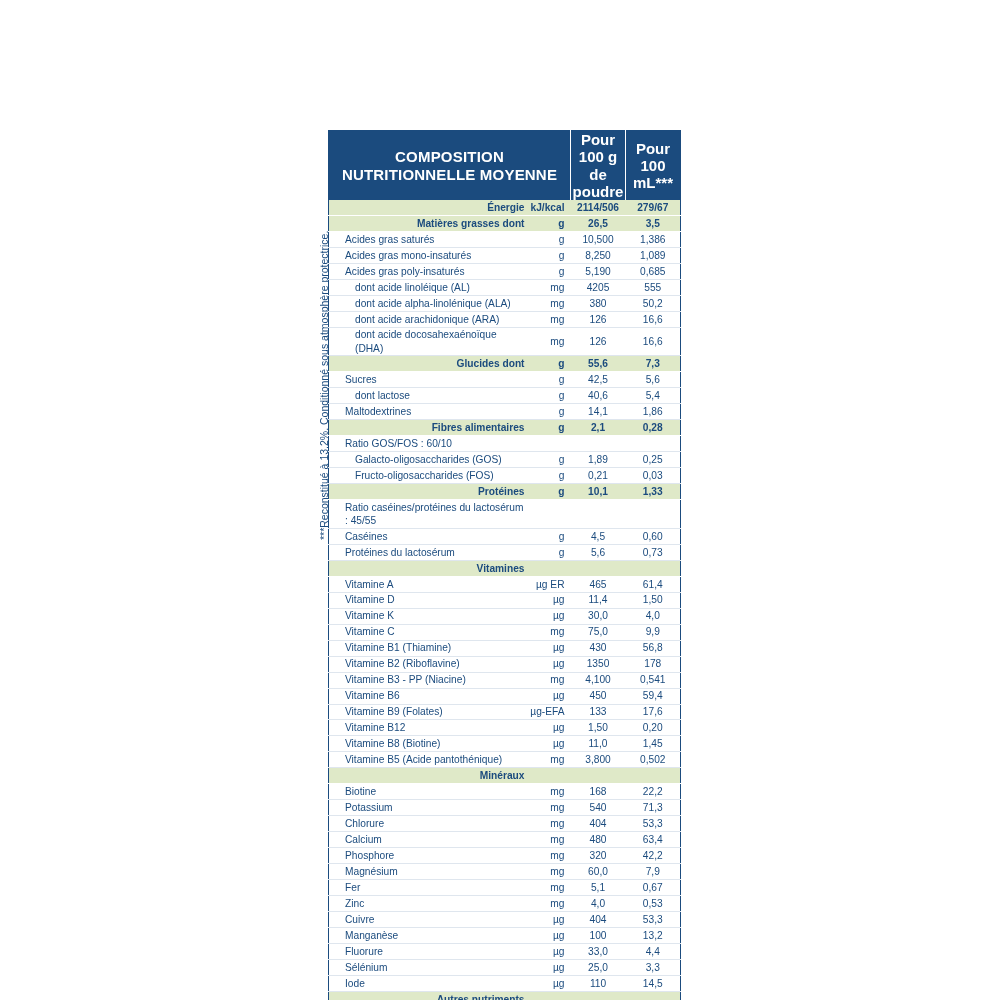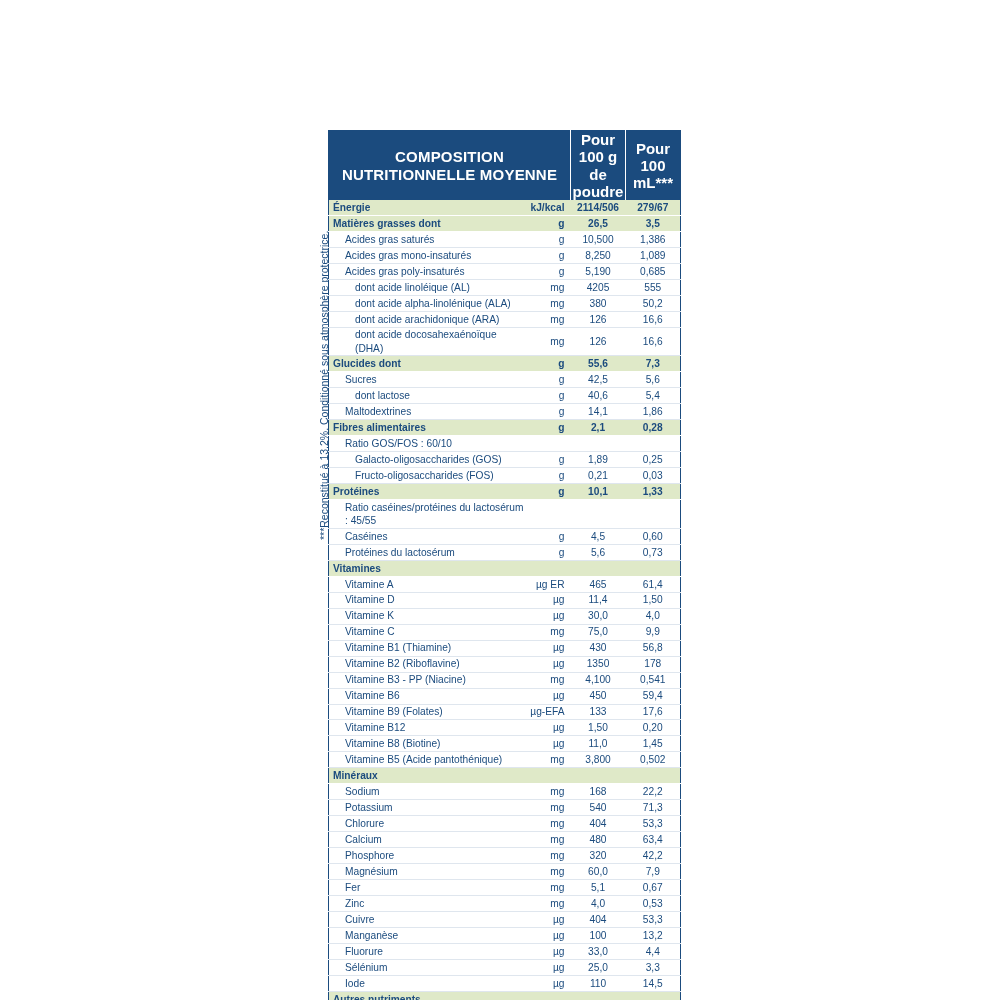--- a/index.html
+++ b/index.html
@@ -75,21 +75,21 @@
   tr.data td.v { text-align: center; }
 
   tr.section td {
     background: #dfe9c8;
     font-weight: bold;
     line-height: 1.32;
     height: 14.2px;
     padding: 0.4px 0;
     border-bottom: 1px solid #ffffff;
   }
-  tr.section td.name { padding-left: 4px; text-align: left; }
+  tr.section td.name { padding-left: 12px; text-align: right; }
   tr.section td.unit { text-align: right; padding-right: 6px; }
   tr.section td.v { text-align: center; }
 
   
   .ind1 { padding-left: 16px !important; }
   .ind2 { padding-left: 26px !important; }
   .table-border {
     border: 1px solid #1b4b7e;
   }
 </style>
@@ -329,21 +329,21 @@
             <td class="v">3,800</td>
             <td class="v">0,502</td>
           </tr>
           <tr class="section">
             <td class="name">Minéraux</td>
             <td class="unit"></td>
             <td class="v"></td>
             <td class="v"></td>
           </tr>
           <tr class="data">
-            <td class="name ind1">Sodium</td>
+            <td class="name ind1">Biotine</td>
             <td class="unit">mg</td>
             <td class="v">168</td>
             <td class="v">22,2</td>
           </tr>
           <tr class="data">
             <td class="name ind1">Potassium</td>
             <td class="unit">mg</td>
             <td class="v">540</td>
             <td class="v">71,3</td>
           </tr>

